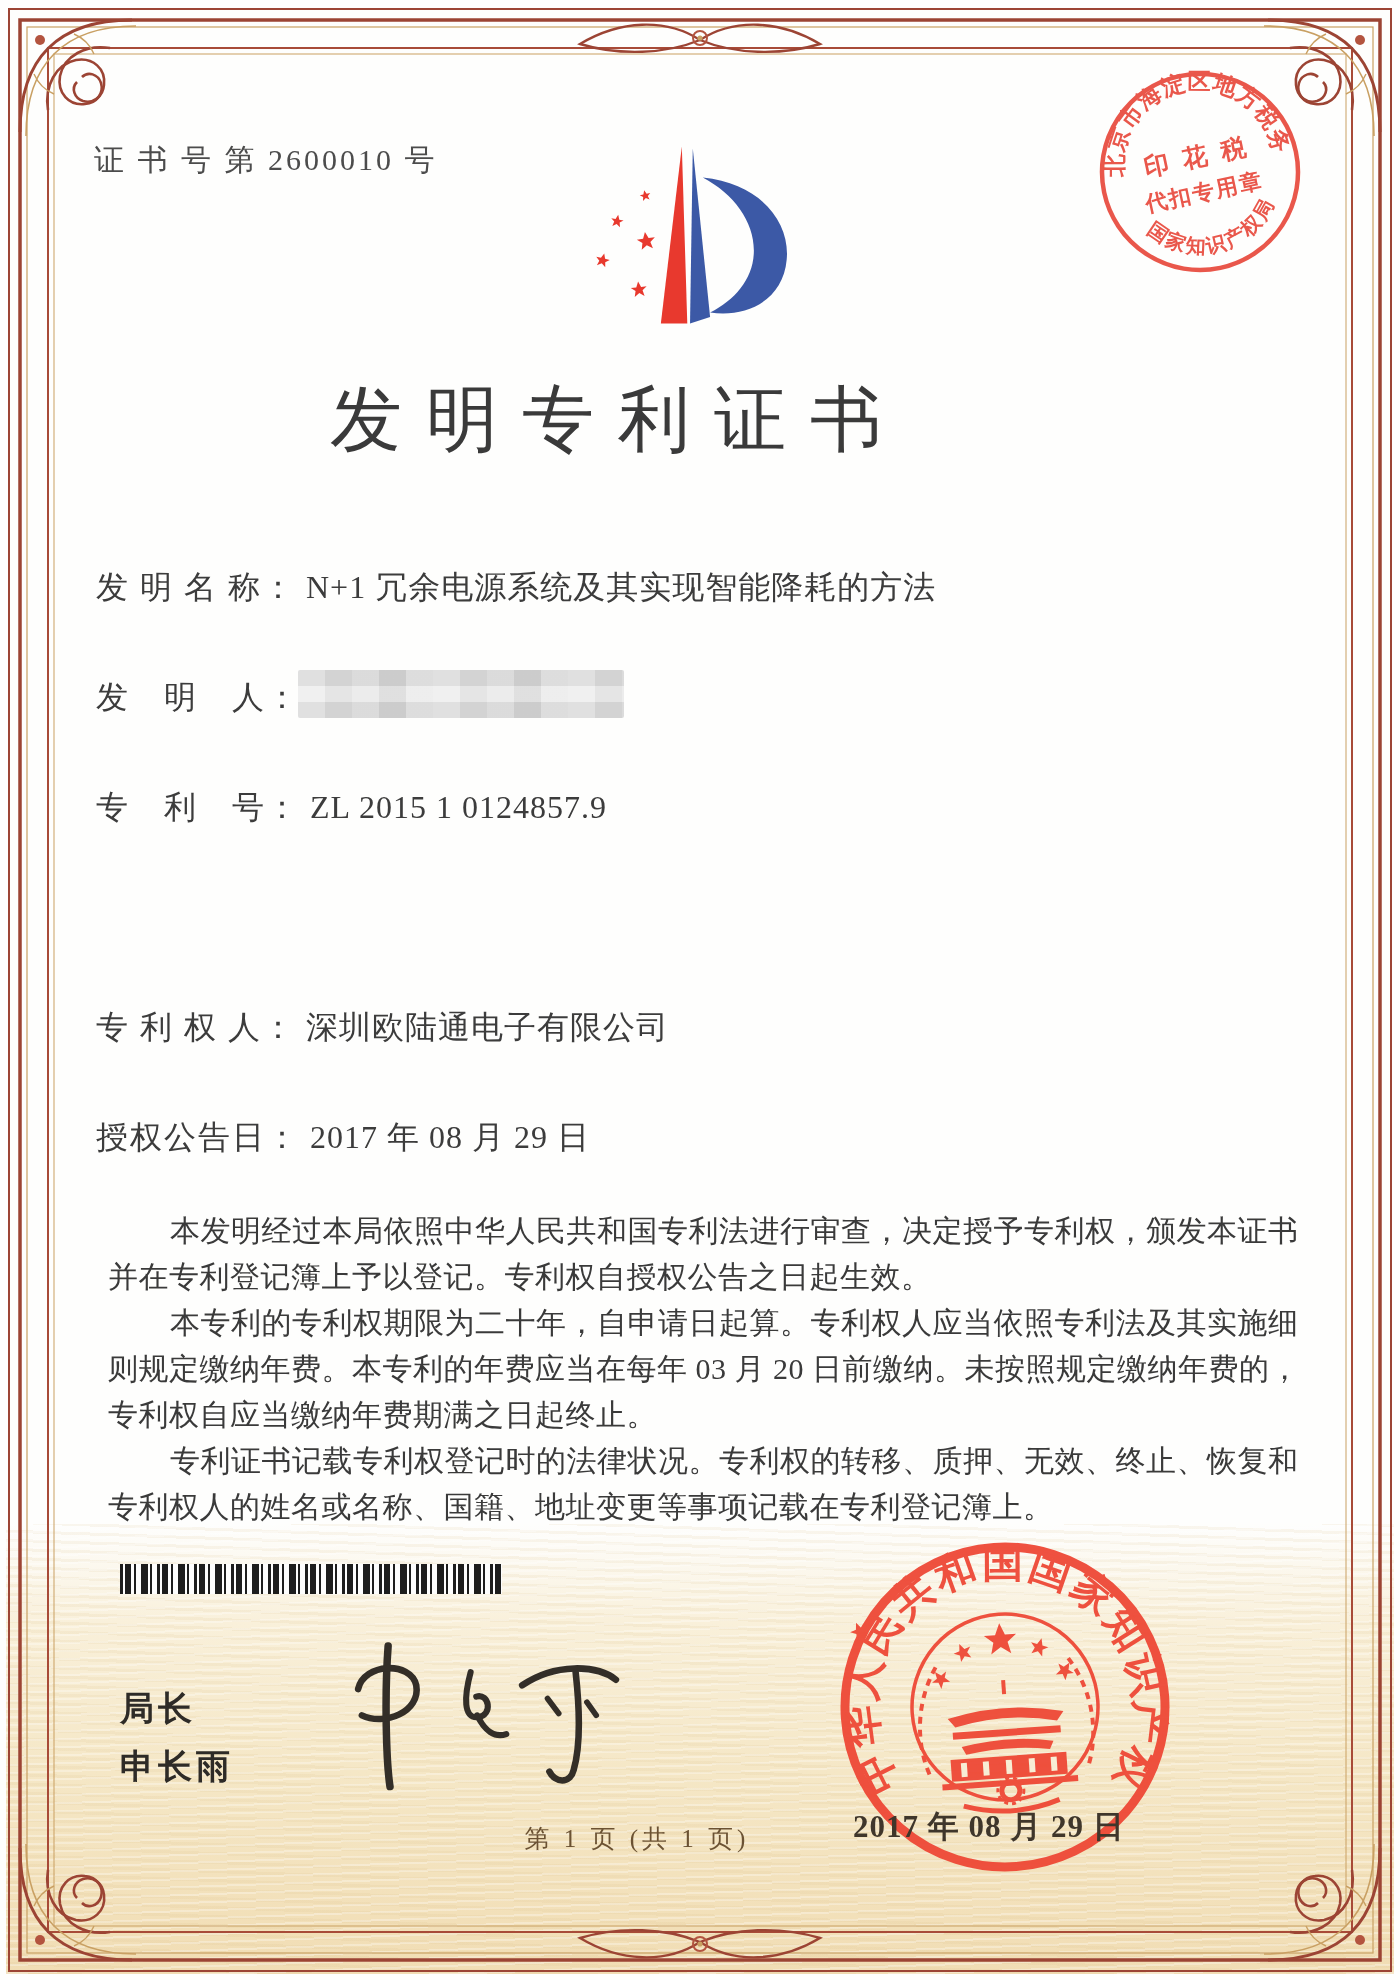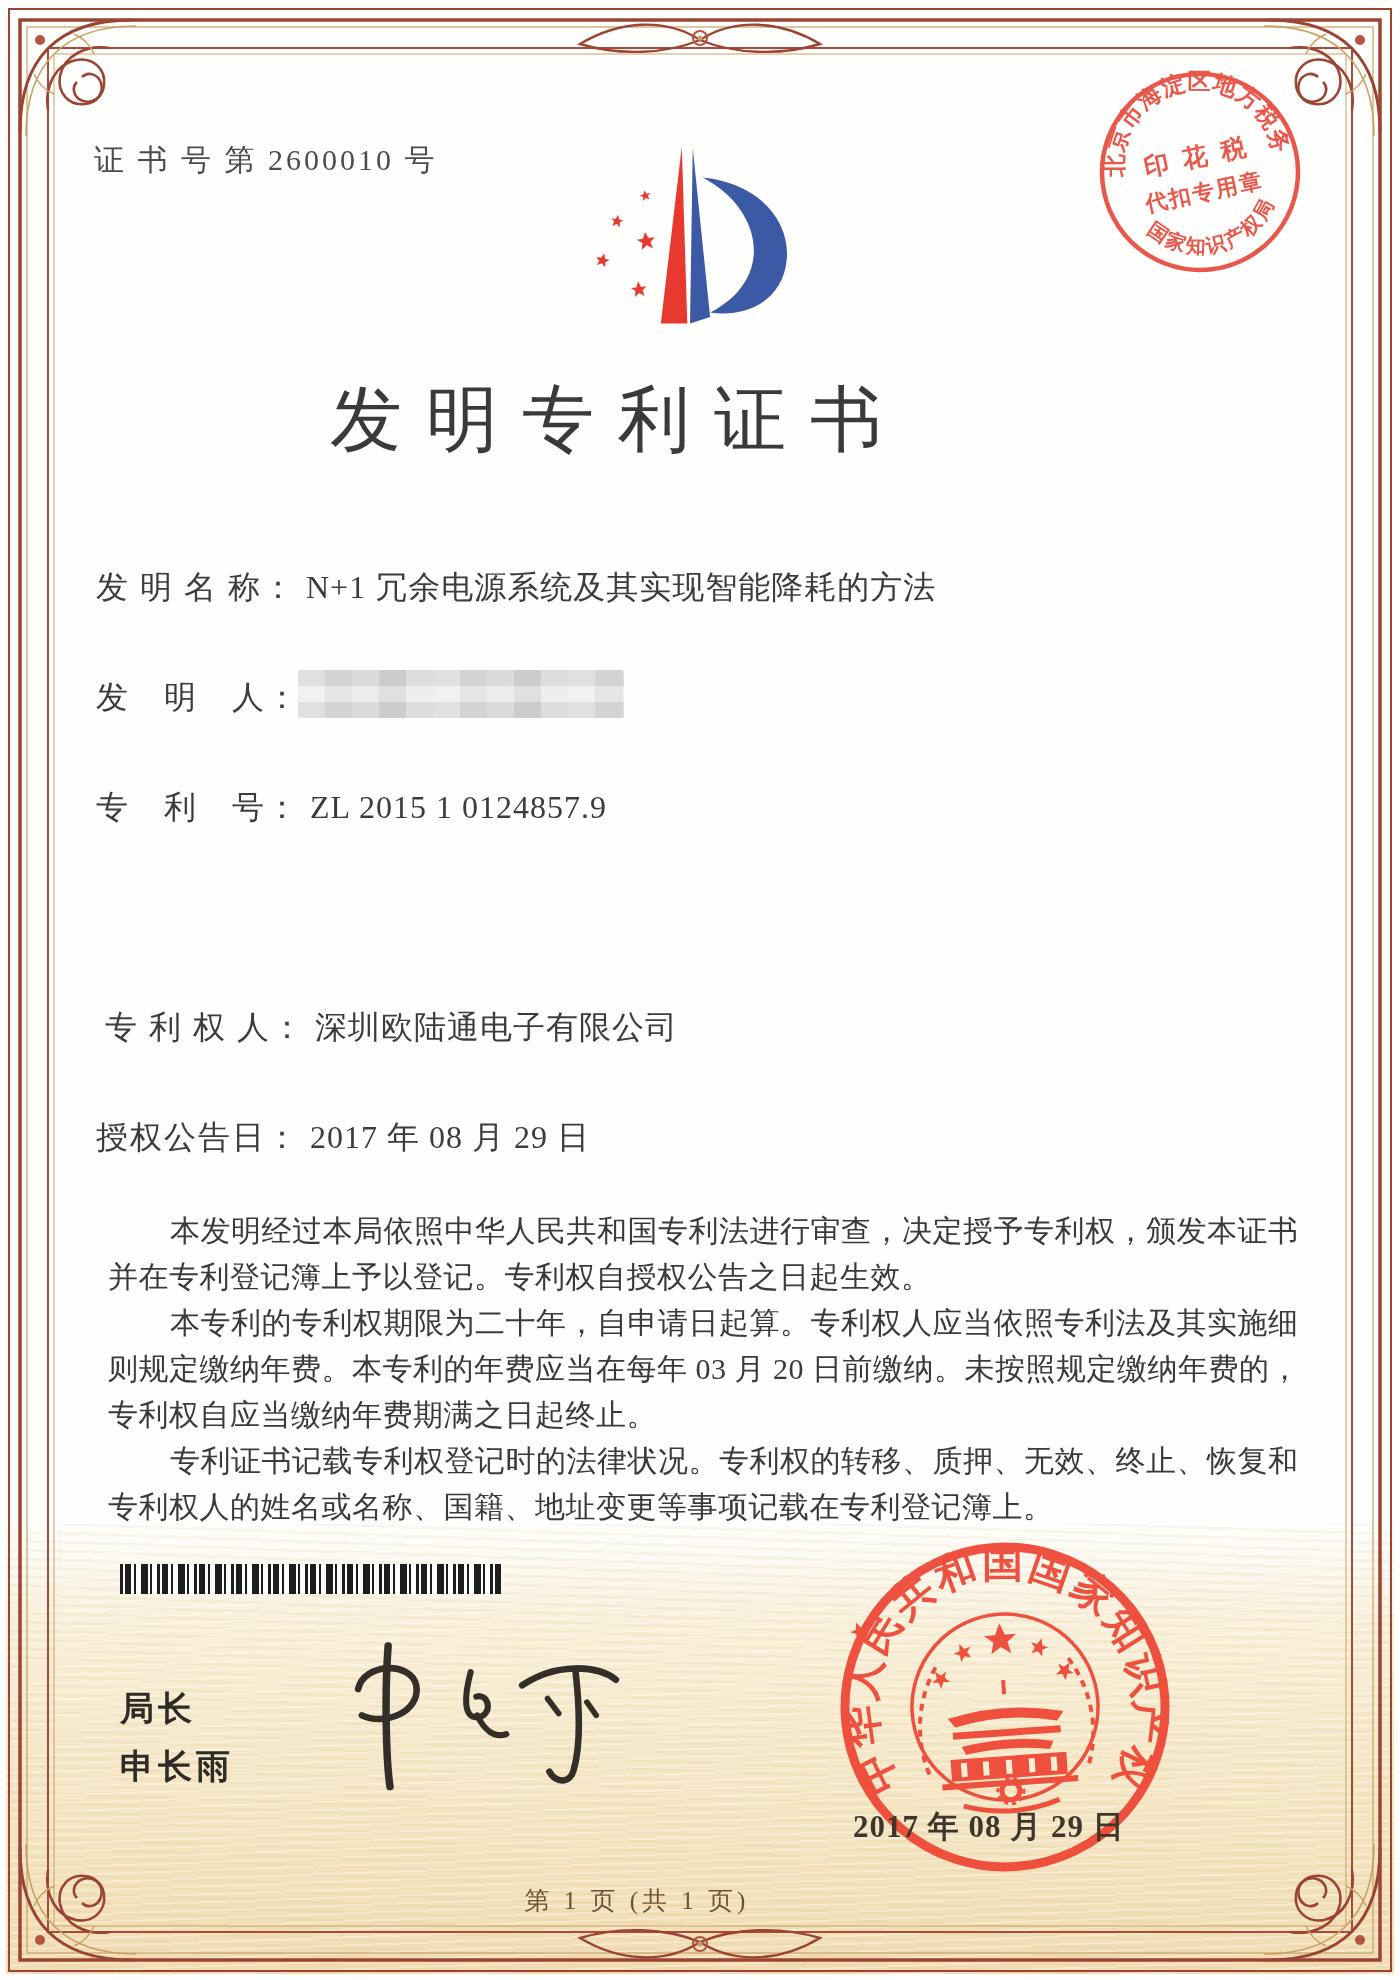--- a/index.html
+++ b/index.html
@@ -20,21 +20,21 @@
   .border-svg{position:absolute;left:0;top:0;z-index:1;}
   .content{position:absolute;left:0;top:0;width:100%;height:100%;z-index:2;}
 
   .cert-no{position:absolute;left:94px;top:140px;font-size:30px;letter-spacing:3px;color:#4c4c4c;text-align:center;}
   .logo{position:absolute;left:566px;top:130px;}
   .title{position:absolute;left:330px;top:372px;font-size:72px;letter-spacing:24px;color:#3a3a3a;font-weight:500;white-space:nowrap;}
 
   .field{position:absolute;left:96px;font-size:32px;color:#3c3c3c;white-space:nowrap;}
   .field .flabel{letter-spacing:2px;margin-right:10px;}
   .field .fvalue{letter-spacing:1px;}
-  .f0{top:566px;} .f1{top:676px;} .f2{top:786px;} .f3{top:896px;} .f4{top:1006px;margin-left:9px;} .f5{top:1116px;}
+  .f0{top:566px;} .f1{top:676px;} .f2{top:786px;} .f3{top:896px;} .f4{top:1006px;} .f5{top:1116px;}
 
   .mosaic{
     position:absolute;left:298px;top:670px;width:326px;height:48px;z-index:3;border-radius:2px;
     background:
       repeating-linear-gradient(0deg, rgba(0,0,0,.05) 0 16px, rgba(255,255,255,.22) 16px 32px),
       repeating-linear-gradient(90deg, #ececec 0 27px, #dedede 27px 54px, #e7e7e7 54px 81px, #d7d7d7 81px 108px, #e9e9e9 108px 135px);
   }
 
   .body-text{position:absolute;left:108px;top:1188px;width:1192px;font-size:30px;line-height:46px;color:#3a3a3a;margin-top:20px;}
   .body-text p{margin:0;text-indent:62px;letter-spacing:0.5px;}
@@ -47,21 +47,21 @@
   }
 
   .sig-role{position:absolute;left:120px;top:1686px;font-size:34px;font-weight:700;color:#2e2b27;letter-spacing:4px;}
   .sig-name{position:absolute;left:120px;top:1744px;font-size:34px;font-weight:700;color:#2e2b27;letter-spacing:4px;}
   .signature-svg{position:absolute;left:330px;top:1640px;z-index:3;}
 
   .tax-stamp{position:absolute;left:1085px;top:57px;z-index:3;opacity:.92;}
   .main-seal{position:absolute;left:805px;top:1507px;z-index:3;opacity:.93;}
   .seal-date{position:absolute;left:853px;top:1806px;z-index:4;font-size:31px;font-weight:700;color:#3f362b;letter-spacing:1px;white-space:nowrap;}
 
-  .page-footer{position:absolute;left:0;top:1884px;width:1274px;text-align:center;font-size:25px;color:#6b5233;letter-spacing:4px;}
+  .page-footer{position:absolute;left:0;top:1822px;width:1274px;text-align:center;font-size:25px;color:#6b5233;letter-spacing:4px;}
 
   text, textPath{font-family:"Liberation Serif","DejaVu Serif",serif;}
 </style>
 </head>
 <body>
 
 <div class="page">
 
   <div class="cream-band"></div>
 

